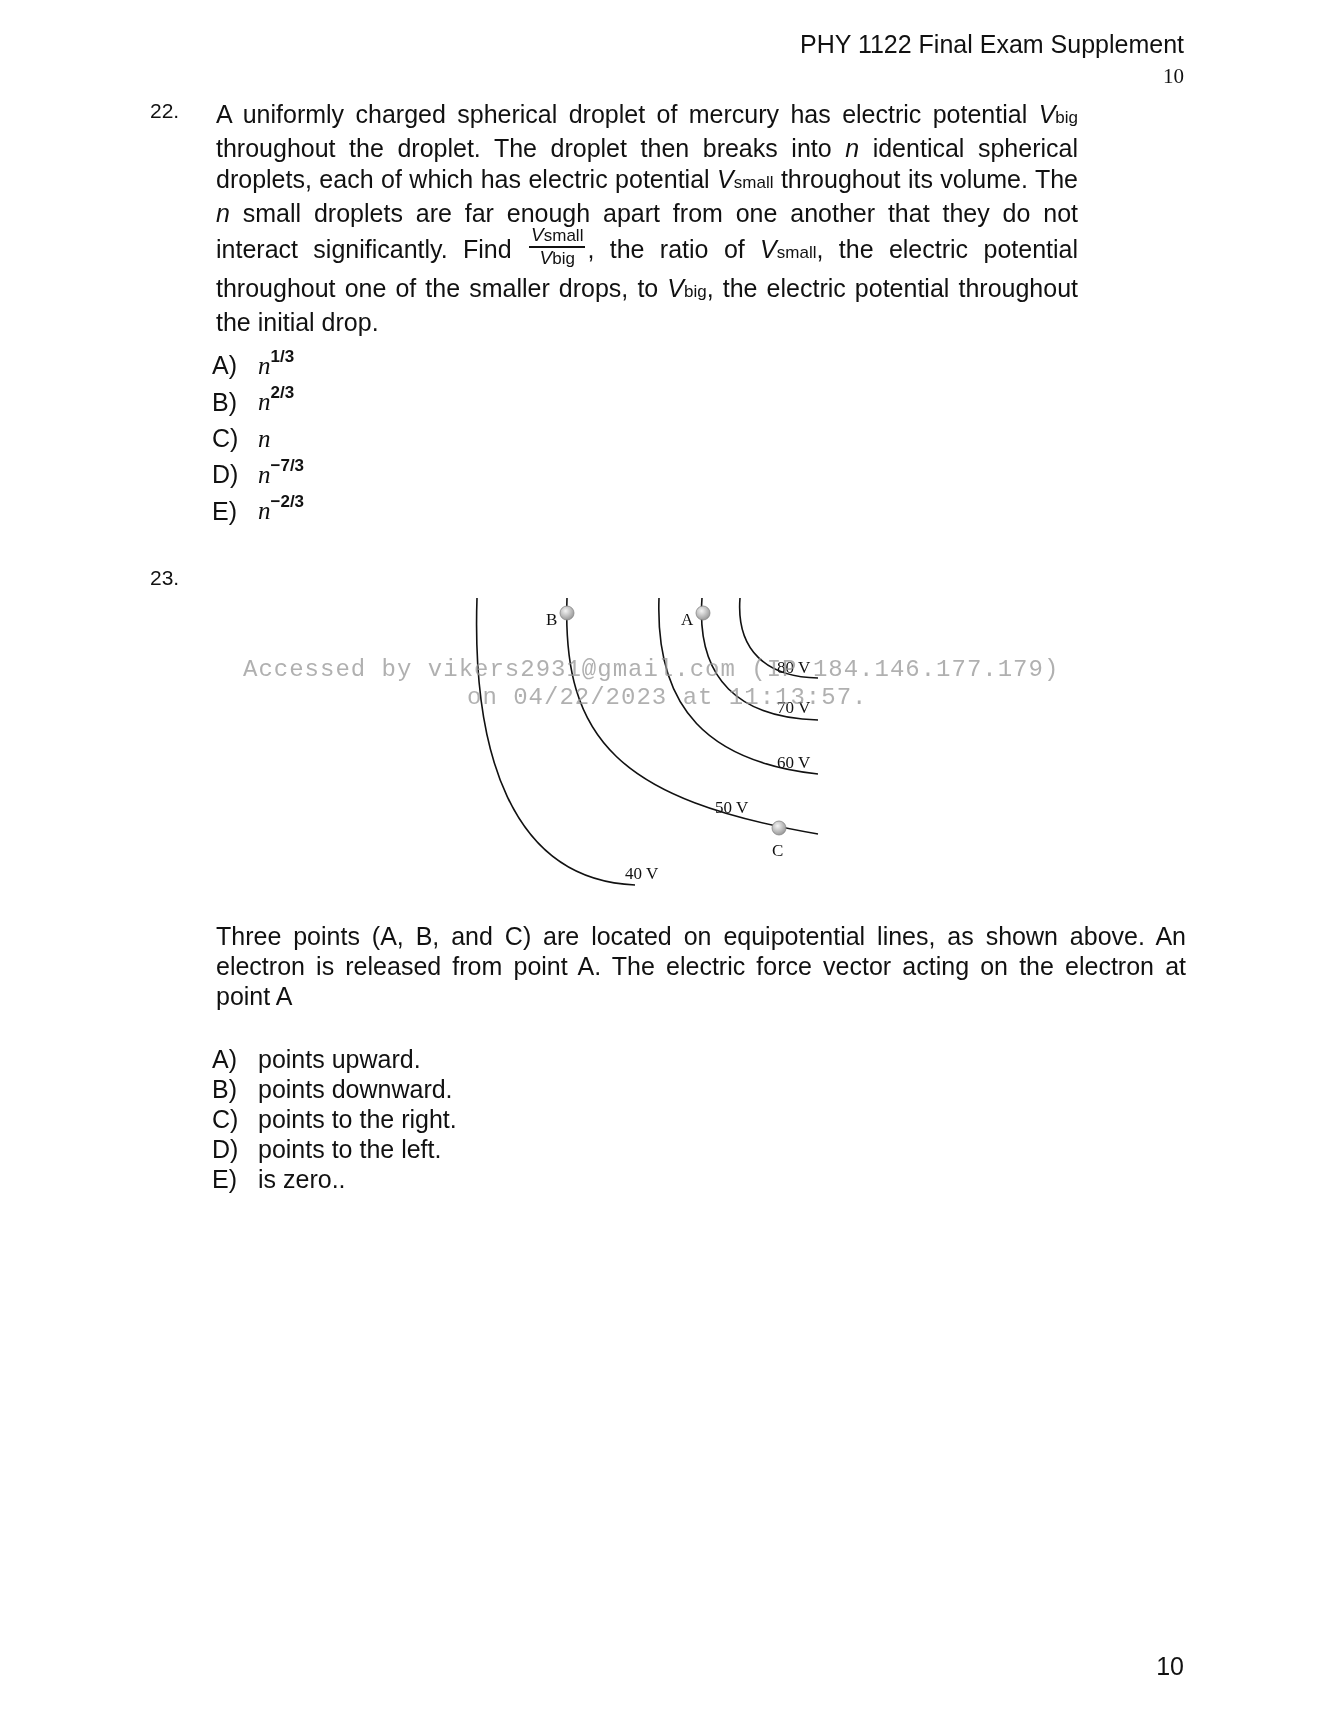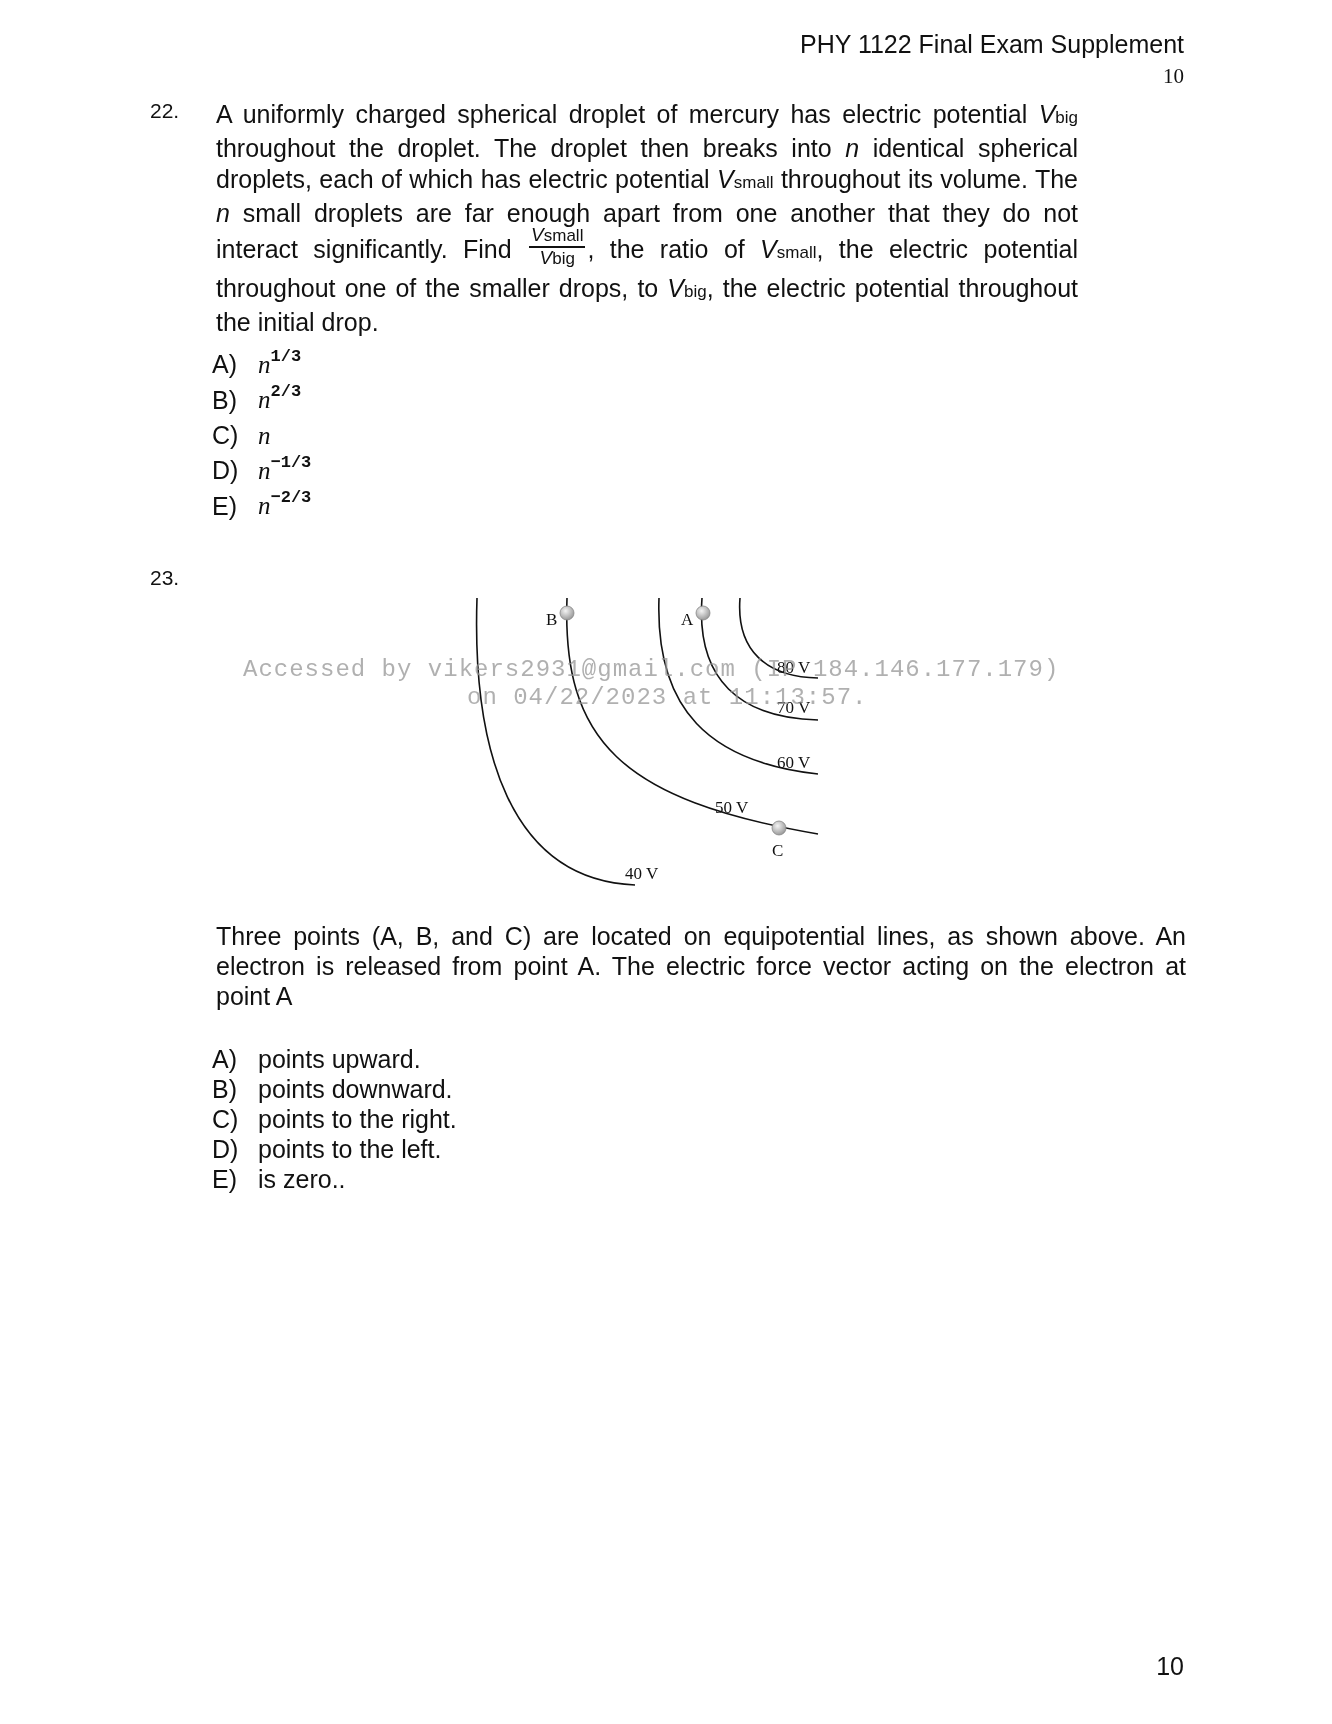--- a/index.html
+++ b/index.html
@@ -11,21 +11,21 @@
   .qtext i { font-style: italic; }
   .sub { font-size: 17px; font-style: normal; }
   .frac { display: inline-block; vertical-align: middle; text-align: center; font-family: Liberation Sans, sans-serif; font-style: italic; font-size: 19px; line-height: 20px; margin: 0 2px; position: relative; top: -4px; }
   .frac .num { display: block; border-bottom: 2px solid #111; padding: 0 2px; }
   .frac .den { display: block; }
   .frac .s { font-style: normal; font-size: 17px; }
   .choices { position: absolute; left: 212px; font-size: 25px; line-height: 31px; }
   .choice { display: flex; align-items: baseline; }
   .choice .lbl { width: 46px; }
   .math { font-family: "Liberation Serif", serif; font-style: italic; font-size: 25px; }
-  .math sup { font-style: normal; font-size: 17px; font-family: Liberation Mono, monospace; font-weight: bold; position: relative; top: -3px; }
+  .math sup { font-style: normal; font-size: 17px; font-family: Liberation Sans, sans-serif; font-weight: bold; position: relative; top: -3px; }
   .diagram { position: absolute; left: 450px; top: 590px; width: 400px; height: 310px; }
   .watermark { position: absolute; font-family: "Liberation Mono", monospace; font-size: 24px; color: rgba(150,150,150,0.75); white-space: nowrap; letter-spacing: 1px; }
   .footer-num { position: absolute; right: 148px; top: 1652px; font-size: 25px; }
 </style>
 </head>
 <body>
 
 <div>
   <div class="header-title">PHY 1122 Final Exam Supplement</div>
   <div class="header-num">10</div>
@@ -44,21 +44,21 @@
   <div class="choice">
       <span class="lbl">B)</span>
       <span class="math"><span>n</span><sup>2/3</sup></span>
     </div>
   <div class="choice">
       <span class="lbl">C)</span>
       <span class="math"><span>n</span><sup></sup></span>
     </div>
   <div class="choice">
       <span class="lbl">D)</span>
-      <span class="math"><span>n</span><sup>−1/3</sup></span>
+      <span class="math"><span>n</span><sup>−7/3</sup></span>
     </div>
   <div class="choice">
       <span class="lbl">E)</span>
       <span class="math"><span>n</span><sup>−2/3</sup></span>
     </div>
 </div>
 
 <div class="qnum" style="top:566px;">23.</div>
 
 <div class="diagram">

